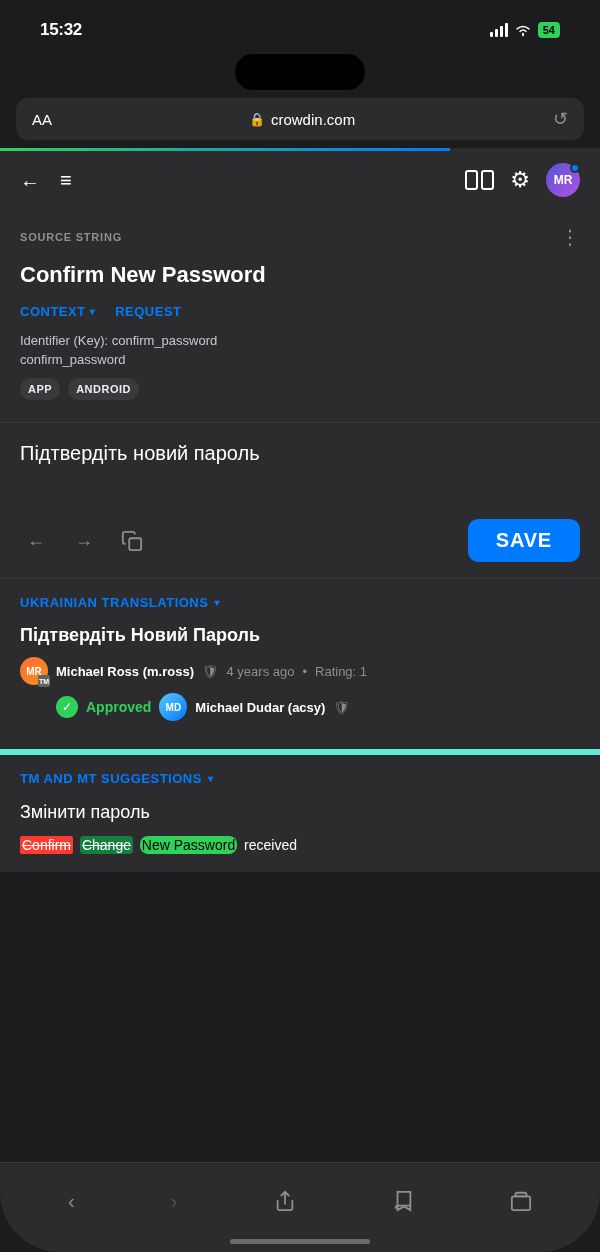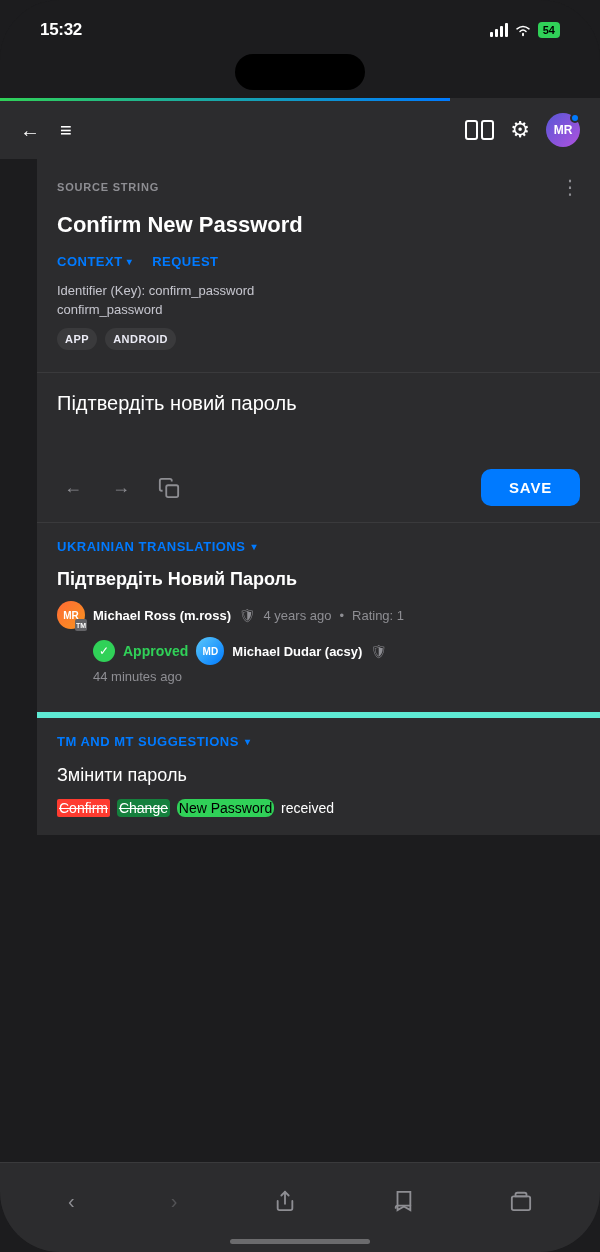--- a/index.html
+++ b/index.html
@@ -320,21 +320,21 @@
       align-items: center;
       justify-content: center;
       color: #8e8e93;
       font-size: 18px;
       cursor: pointer;
     }
 
     .save-button {
       background: #007aff;
       color: #ffffff;
-      font-size: 15px;
+      font-size: 20px;
       font-weight: 700;
       padding: 10px 28px;
       border-radius: 10px;
       border: none;
       letter-spacing: 0.8px;
       cursor: pointer;
     }
 
     
     .translations-section {
@@ -519,21 +519,20 @@
       height: 5px;
       background: #ffffff;
       border-radius: 3px;
       margin: 0 auto 8px;
       opacity: 0.3;
     }
 
     .scrollable-content {
       height: calc(1252px - 54px - 40px - 3px - 56px - 90px);
       overflow: hidden;
-      padding-left: 37px;
     }
   </style>
 </head>
 <body>
 
 <div class="phone-shell">
 
   <div class="status-bar">
     <span class="status-time">15:32</span>
     <div class="status-icons">
@@ -550,20 +549,28 @@
         <path d="M8 11 Q12 7 16 11" stroke="white" stroke-width="2" fill="none" stroke-linecap="round"></path>
         <path d="M4 7.5 Q12 1 20 7.5" stroke="white" stroke-width="2" fill="none" stroke-linecap="round"></path>
       </svg>
 
       <span class="battery-badge">54</span>
     </div>
   </div>
 
   <div class="dynamic-island"></div>
 
+  <div class="browser-bar">
+    <span class="browser-aa">AA</span>
+    <div class="browser-url">
+      <span class="lock-icon">🔒</span>
+      <span>crowdin.com</span>
+    </div>
+    <span class="browser-reload">↺</span>
+  </div>
 
   <div class="progress-bar-container">
     <div class="progress-bar-fill"></div>
   </div>
 
   <div class="toolbar">
     <div class="toolbar-left">
       <span class="toolbar-icon">←</span>
       <span class="toolbar-icon">≡</span>
     </div>
@@ -647,21 +654,20 @@
           <span class="meta-text">•</span>
           <span class="meta-text">Rating: 1</span>
         </div>
         <div class="approved-row">
           <div class="approved-check">✓</div>
           <span class="approved-text">Approved</span>
           <div class="approver-avatar">MD</div>
           <span class="meta-name">Michael Dudar (acsy)</span>
           <span class="verified-badge">🛡</span>
         </div>
-        <div class="approved-time">44 minutes ago</div>
       </div>
     </div>
 
     <div class="suggestions-section">
       <div class="section-title-collapsible">
         <span>TM AND MT SUGGESTIONS</span>
         <span class="section-dropdown-arrow">▾</span>
       </div>
       <div class="suggestion-text">
         <span>Змінити пароль</span>

